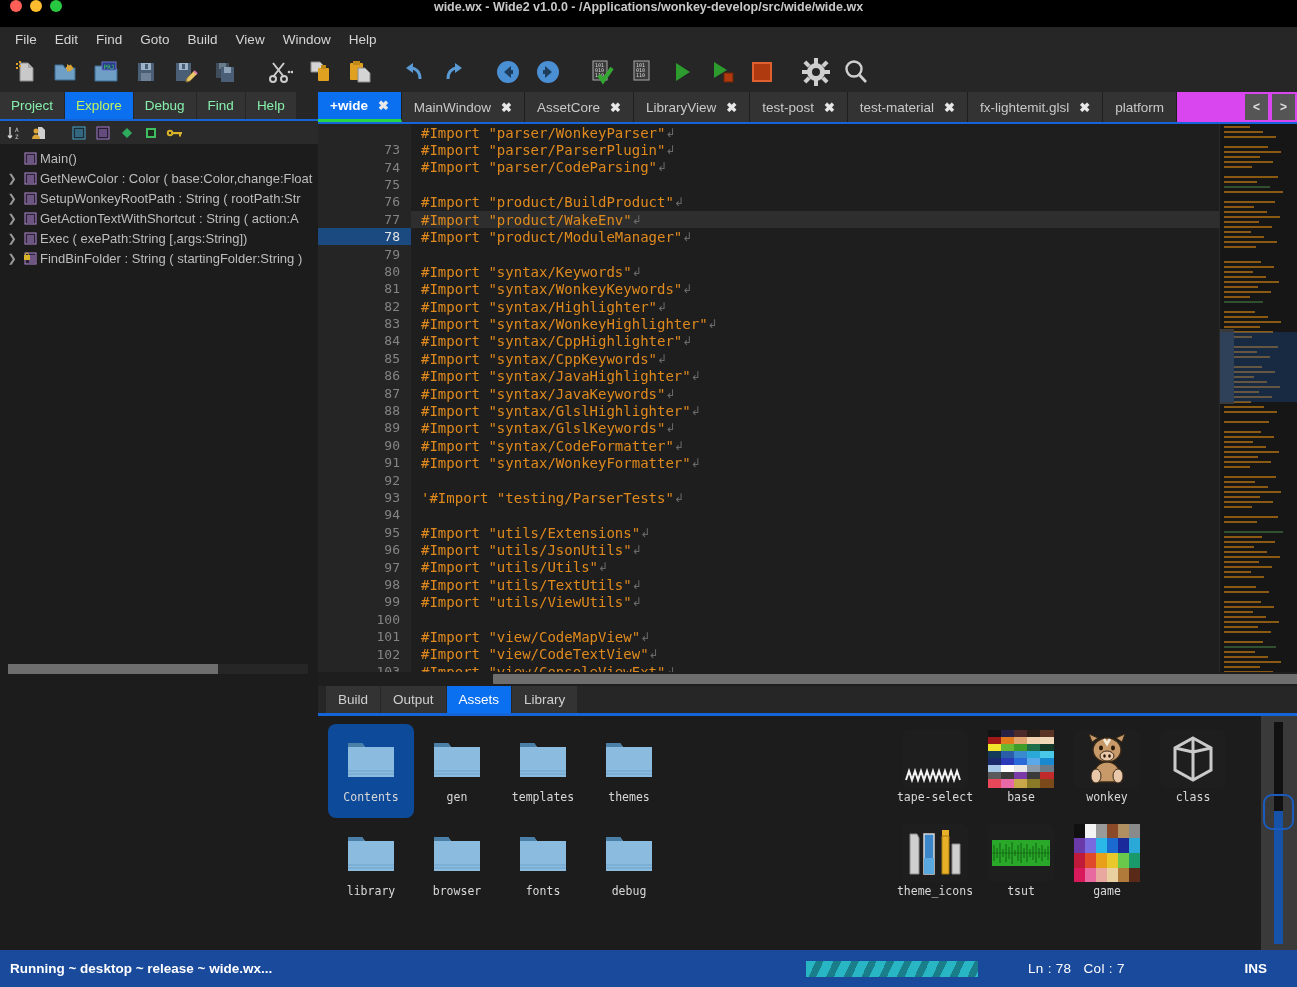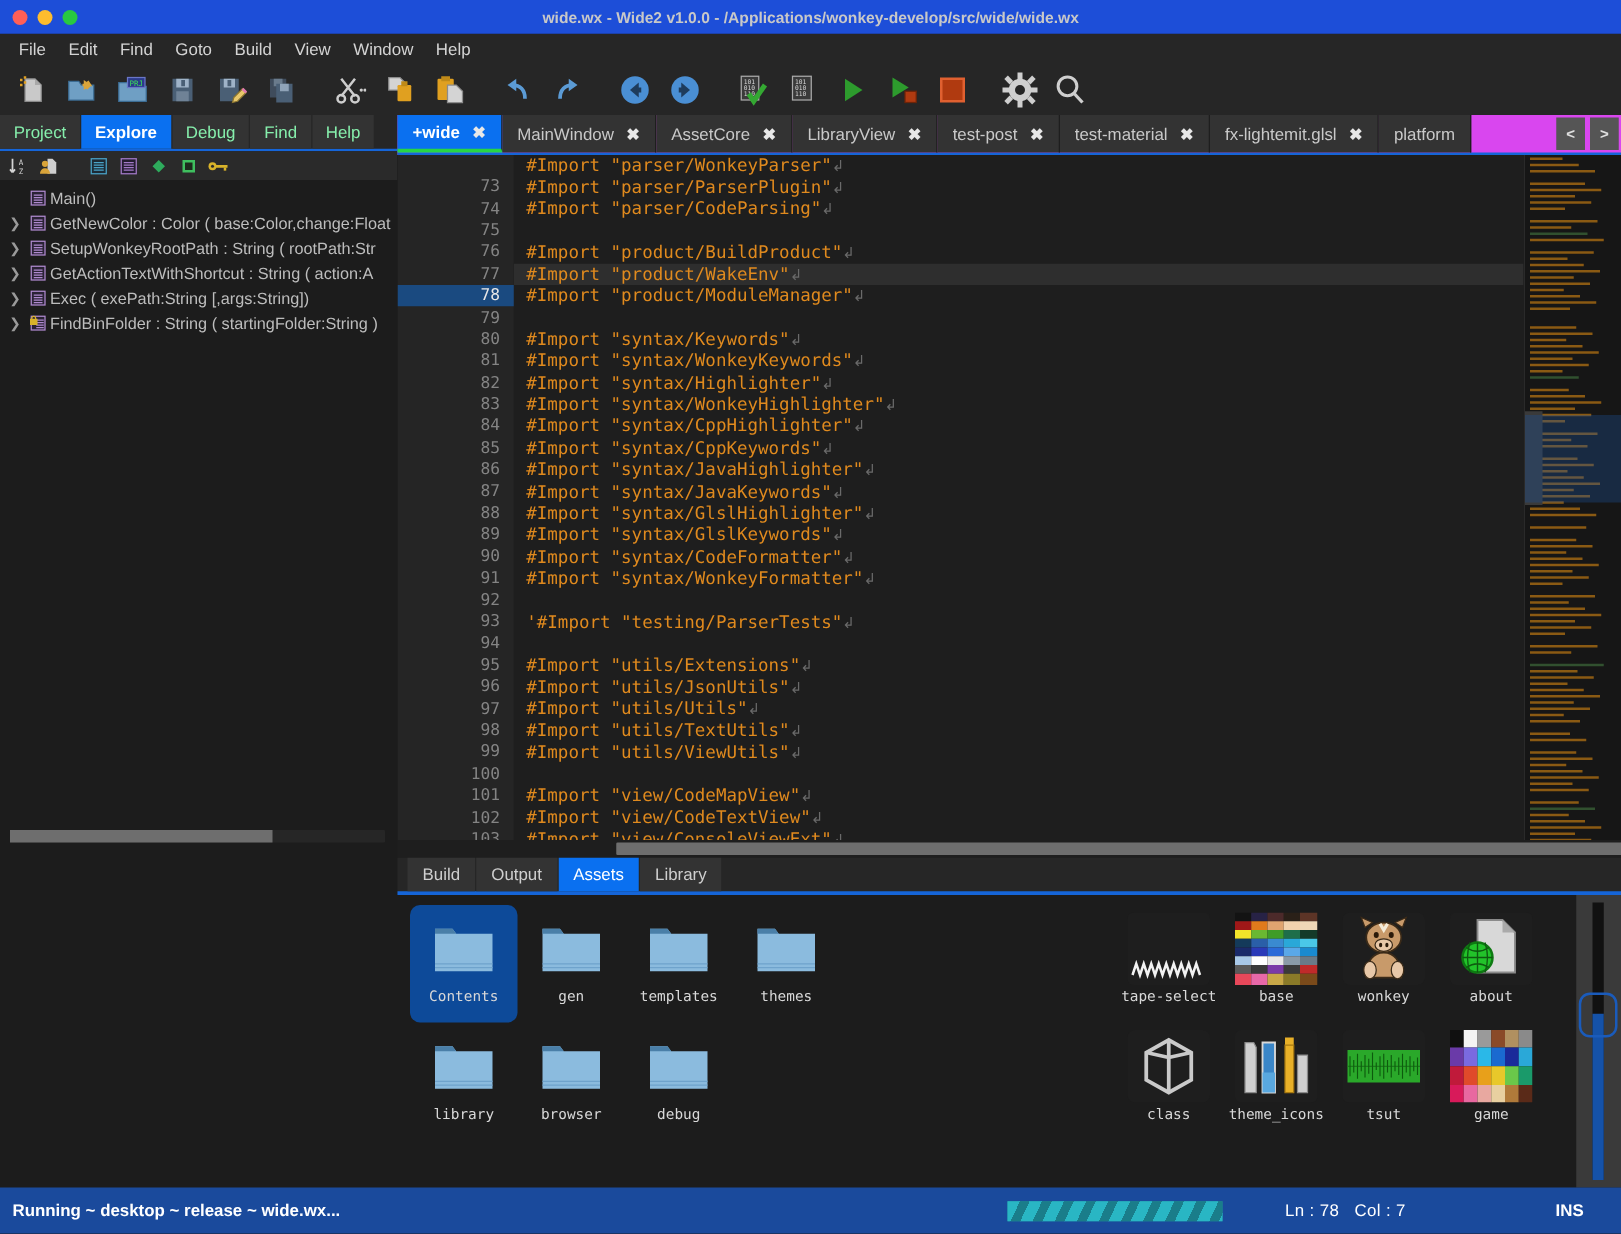--- a/index.html
+++ b/index.html
@@ -6,22 +6,22 @@
   html, body {
     width: 1297px; height: 987px;
     background: #1c1c1c;
     font-family: "Liberation Sans", sans-serif;
     overflow: hidden;
   }
   body { display: flex; flex-direction: column; }
 
   
   .titlebar {
-    height: 27px; background: #1d4ed8; position: relative;
-    display: flex; align-items: center; flex: 0 0 27px;
+    height: 27px; background: #000000; position: relative;
+    display: flex; align-items: flex-start; flex: 0 0 27px;
   }
   .traffic { display: flex; gap: 8px; padding-left: 10px; }
   .light { width: 12px; height: 12px; border-radius: 50%; }
   .light.red { background: #ff5f57; }
   .light.yellow { background: #febc2e; }
   .light.green { background: #28c840; }
   .title-text {
     position: absolute; left: 0; right: 0; text-align: center;
     font-size: 12.5px; font-weight: bold; color: #c8c8c8;
     pointer-events: none;
@@ -54,21 +54,21 @@
   .sidebar {
     width: 318px; background: #1c1c1c; display: flex; flex-direction: column;
     flex: 0 0 318px; min-height: 0;
   }
   .side-tabs { display: flex; height: 29px; background: #262626; flex: 0 0 29px;
     border-bottom: 2px solid #1565d8; align-items: stretch; }
   .side-tab {
     display: flex; align-items: center; padding: 0 11px; font-size: 13.5px;
     color: #86efac; background: #333333; margin-right: 1px; cursor: default;
   }
-  .side-tab.active { background: #0a70f0; color: #ffffff; font-weight: bold; }
+  .side-tab.active { background: #0a70f0; color: #bef264; }
   .side-toolbar {
     height: 23px; background: #2a2a2a; display: flex; align-items: center;
     gap: 2px; padding-left: 4px; flex: 0 0 23px;
   }
   .sb-ico { width: 22px; height: 20px; display: flex; align-items: center; justify-content: center; }
   .sb-gap { width: 14px; }
   .tree { flex: 1 1 auto; overflow: hidden; padding-top: 4px; position: relative; }
   .tree-row {
     display: flex; align-items: center; height: 20px; font-size: 13px;
     color: #bdbdbd; white-space: nowrap; padding-left: 4px; cursor: default;
@@ -1111,20 +1111,30 @@
       </div>
       <div class="asset">
         <span class="thumb">
             <svg width="52" height="44" viewBox="0 0 52 44">
               <path d="M3 6h14l3 4h29v30H3z" fill="#8bbbde"></path>
               <path d="M3 6h14l3 4H3z" fill="#4a7fa8"></path>
               <path d="M3 34h46M3 37h46" stroke="#6fa3cc"></path>
             </svg>
           </span>
         <span class="alabel">browser</span>
+      </div>
+      <div class="asset">
+        <span class="thumb">
+            <svg width="52" height="44" viewBox="0 0 52 44">
+              <path d="M3 6h14l3 4h29v30H3z" fill="#8bbbde"></path>
+              <path d="M3 6h14l3 4H3z" fill="#4a7fa8"></path>
+              <path d="M3 34h46M3 37h46" stroke="#6fa3cc"></path>
+            </svg>
+          </span>
+        <span class="alabel">fonts</span>
       </div>
       <div class="asset">
         <span class="thumb">
             <svg width="52" height="44" viewBox="0 0 52 44">
               <path d="M3 6h14l3 4h29v30H3z" fill="#8bbbde"></path>
               <path d="M3 6h14l3 4H3z" fill="#4a7fa8"></path>
               <path d="M3 34h46M3 37h46" stroke="#6fa3cc"></path>
             </svg>
           </span>
         <span class="alabel">debug</span>
@@ -1203,34 +1213,20 @@
           <ellipse cx="33" cy="26" rx="7" ry="5" fill="#e8c8a8" stroke="#3a2a18"></ellipse>
           <ellipse cx="30.5" cy="26" rx="1.3" ry="1.8" fill="#2a1a0a"></ellipse>
               <ellipse cx="35.5" cy="26" rx="1.3" ry="1.8" fill="#2a1a0a"></ellipse>
           <path d="M19 52c0-14 6-20 14-20s14 6 14 20z" fill="#c89a6a" stroke="#3a2a18" stroke-width="1.4"></path>
           <ellipse cx="22" cy="46" rx="5" ry="7" fill="#e8c8a8" stroke="#3a2a18"></ellipse>
           <ellipse cx="44" cy="46" rx="5" ry="7" fill="#e8c8a8" stroke="#3a2a18"></ellipse>
           </svg>
         </span>
         <span class="alabel">wonkey</span>
       </div>
-      <div class="asset">
-        <span class="thumb">
-          <svg width="66" height="58" viewBox="0 0 66 58">
-              <rect width="66" height="58" rx="5" fill="#1e1e1e"></rect>
-          <path d="M22 6h20l10 10v32H22z" fill="#d8d8d8" stroke="#8a8a8a" stroke-width="1.5"></path>
-          <path d="M42 6v10h10" fill="#aaaaaa"></path>
-          <circle cx="22" cy="36" r="12" fill="#22c32a" stroke="#0e7a12" stroke-width="2"></circle>
-          <g stroke="#0e5a10" stroke-width="1.1" fill="none">
-                <path d="M10 36h24M22 24v24M13 28q9 6 18 0M13 44q9-6 18 0M16 24q-4 12 0 24M28 24q4 12 0 24"></path>
-              </g>
-          </svg>
-        </span>
-        <span class="alabel">about</span>
-      </div>
 
       <div class="asset">
         <span class="thumb">
           <svg width="66" height="58" viewBox="0 0 66 58">
               <rect width="66" height="58" rx="6" fill="#1e1e1e"></rect>
           <g stroke="#e8e8e8" stroke-width="3" fill="none" opacity="0.85">
           <path d="M33 8l18 10v22L33 50 15 40V18z"></path>
                 <path d="M33 8v14M33 22L15 18M33 22l18-4M33 22v28"></path>
               </g>
             </svg>

